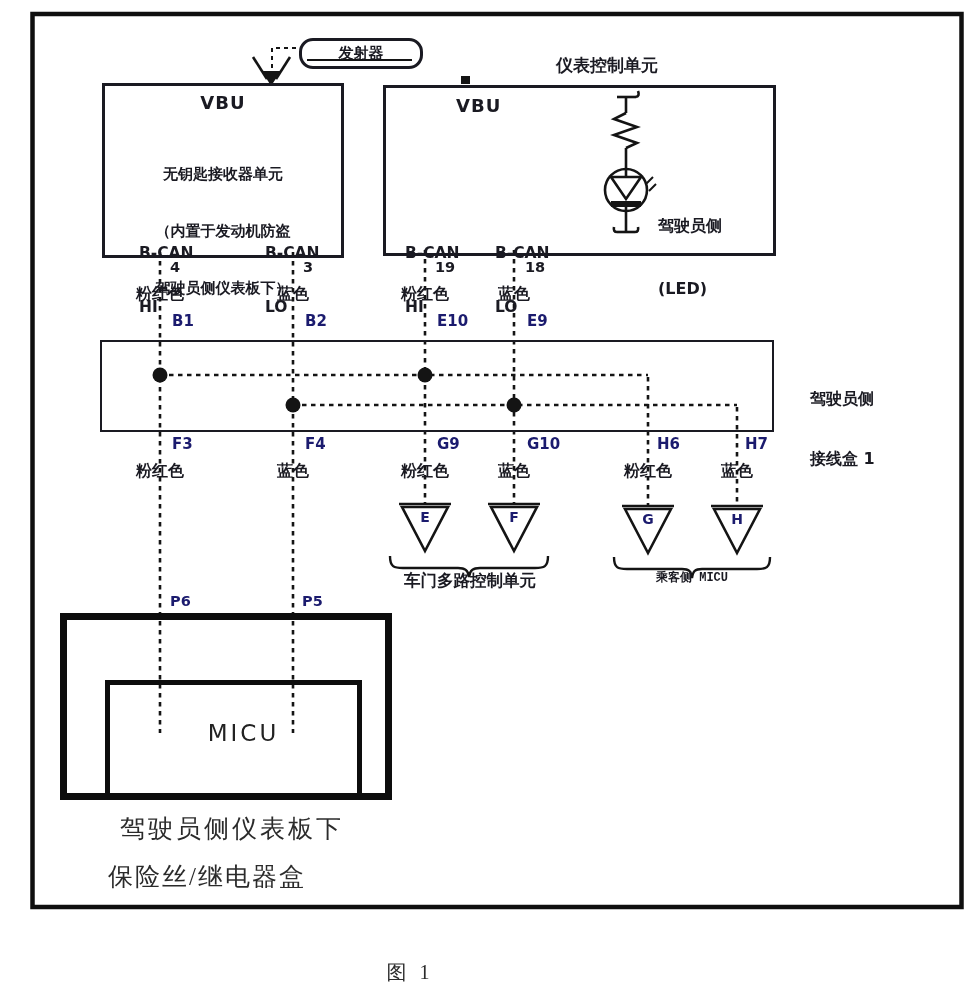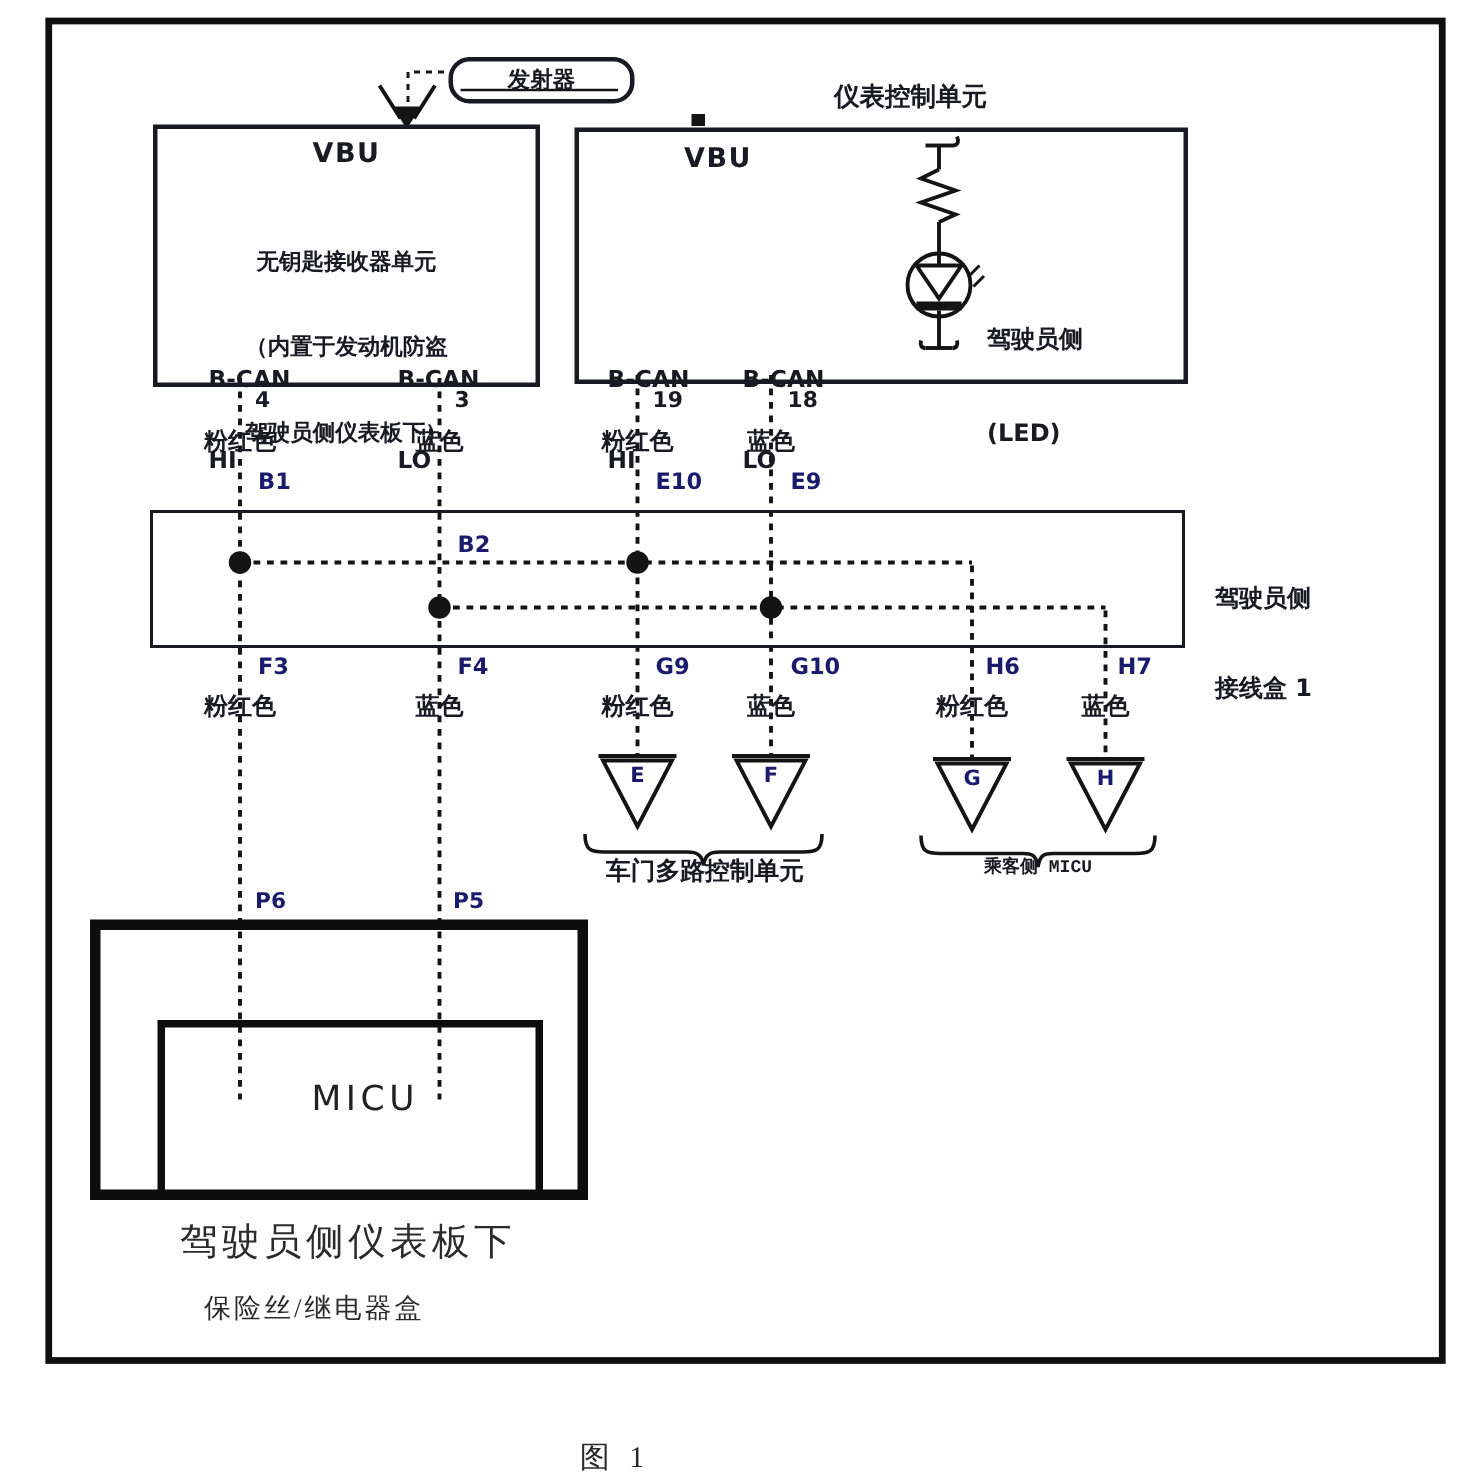--- a/index.html
+++ b/index.html
@@ -6,21 +6,21 @@
   .stage {
     position:relative; width:972px; height:982px; background:var(--paper,#fff);
     font-family:"DejaVu Sans","Liberation Sans",sans-serif;
     color:var(--ink,#1a1a22); overflow:hidden;
   }
   .svgLayer { position:absolute; left:0; top:0; width:972px; height:982px; }
   .lbl { position:absolute; white-space:pre; line-height:1.2; }
   .b { font-weight:bold; }
   .navy { color:var(--navy,#1b1b6e); }
   .ctr { text-align:center; }
-  .box { position:absolute; border:3px solid var(--ink,#1a1a22); background:transparent;padding-left:16px; }
+  .box { position:absolute; border:3px solid var(--ink,#1a1a22); background:transparent; }
   .pill {
     position:absolute; left:299px; top:38px; width:118px; height:25px;
     border:3px solid var(--ink,#1a1a22); border-radius:14px;
     display:flex; align-items:center; justify-content:center;
   }
   .junction-label { line-height:20px; }
   .fusebox  { position:absolute; left:60px;  top:613px; width:332px; height:187px; border:7px solid #0d0d0d; box-sizing:border-box; }
   .innerbox { position:absolute; left:105px; top:680px; width:257px; height:120px; border:5px solid #0d0d0d; box-sizing:border-box; }
   .micu { font-size:23px; letter-spacing:3px; color:#222; }
   .serifTxt { font-family:Liberation Serif, serif; color:#2b2b2b; }
@@ -143,21 +143,21 @@
   <span class="lbl b" style="left:303px; top:259px; font-size:14.5px;">3</span>
   <span class="lbl b" style="left:435px; top:259px; font-size:14.5px;">19</span>
   <span class="lbl b" style="left:525px; top:259px; font-size:14.5px;">18</span>
 
   <span class="lbl b ctr" style="left:120px; top:284px; width:80px; font-size:16px;">粉红色</span>
   <span class="lbl b ctr" style="left:253px; top:284px; width:80px; font-size:16px;">蓝色</span>
   <span class="lbl b ctr" style="left:385px; top:284px; width:80px; font-size:16px;">粉红色</span>
   <span class="lbl b ctr" style="left:474px; top:284px; width:80px; font-size:16px;">蓝色</span>
 
   <span class="lbl b navy" style="left:172px; top:312px; font-size:15px;">B1</span>
-  <span class="lbl b navy" style="left:305px; top:312px; font-size:15px;margin-top:42px;">B2</span>
+  <span class="lbl b navy" style="left:305px; top:312px; font-size:15px;">B2</span>
   <span class="lbl b navy" style="left:437px; top:312px; font-size:15px;">E10</span>
   <span class="lbl b navy" style="left:527px; top:312px; font-size:15px;">E9</span>
 
   <div class="box" style="left:100px; top:340px; width:670px; height:88px; border-width:2.5px;"></div>
   <div class="lbl b junction-label" style="left:786px; top:349px; font-size:16px;margin-left:24px;">
     <div>驾驶员侧</div>
     <div>接线盒 1</div>
   </div>
 
   <span class="lbl b navy" style="left:172px; top:435px; font-size:15px;">F3</span>
@@ -182,17 +182,17 @@
   <span class="lbl b ctr" style="left:388px; top:571px; width:164px; font-size:16.5px;">车门多路控制单元</span>
   <span class="lbl b ctr" style="left:610px; top:571px; width:164px; font-size:12px;font-family:Liberation Mono, monospace;">乘客侧 MICU</span>
 
   <span class="lbl b navy" style="left:170px; top:593px; font-size:14.5px;">P6</span>
   <span class="lbl b navy" style="left:302px; top:593px; font-size:14.5px;">P5</span>
 
   <div class="fusebox"></div>
   <div class="innerbox"></div>
   <span class="lbl micu ctr" style="left:105px; top:720px; width:277px;">MICU</span>
   <span class="lbl serifTxt" style="left:120px; top:814px; font-size:25px; letter-spacing:3px;">驾驶员侧仪表板下</span>
-  <span class="lbl serifTxt" style="left:136px; top:862px; font-size:18px; letter-spacing:2px;text-align:center;">保险丝/继电器盒</span>
+  <span class="lbl serifTxt" style="left:108px; top:862px; font-size:25px; letter-spacing:2px;text-align:center;">保险丝/继电器盒</span>
 
   <span class="lbl serifTxt ctr" style="left:0; top:960px; width:820px; font-size:20px; letter-spacing:4px;">图 1</span>
 
 </div>
 
 </body></html>

